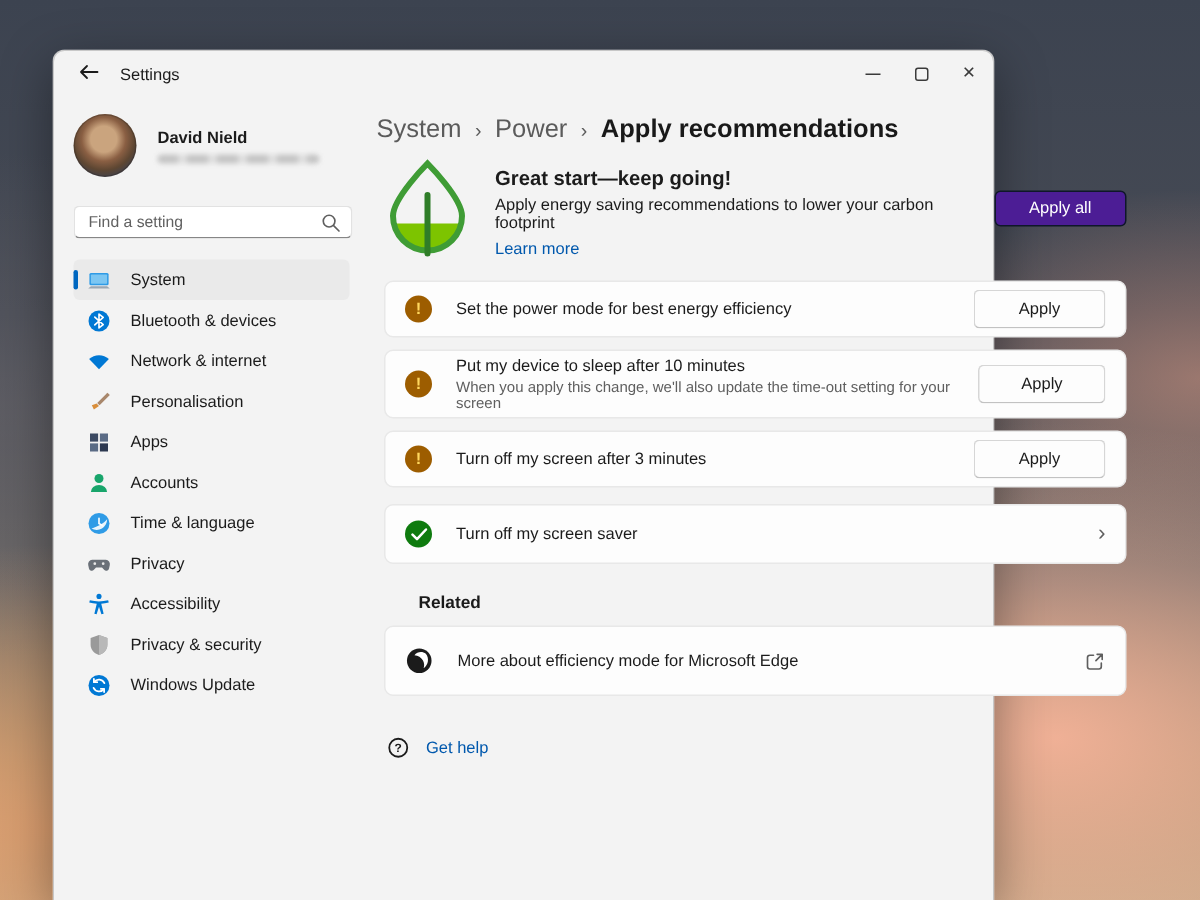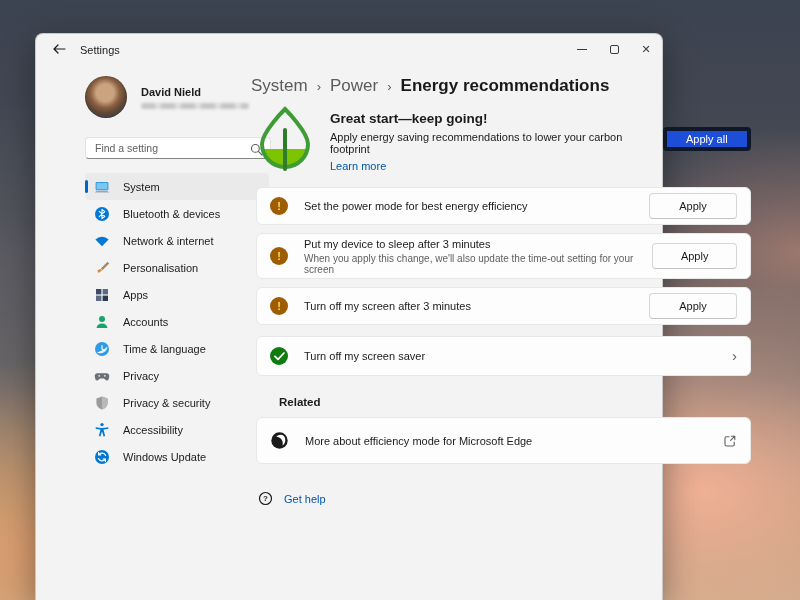--- a/index.html
+++ b/index.html
@@ -27,21 +27,21 @@
   .titlebar{ position:absolute; left:0; top:0; right:0; height:32px; display:flex; align-items:center; }
   .back-btn{ width:30px; height:26px; margin-left:8px; display:flex; align-items:center; justify-content:center; border-radius:4px; cursor:pointer; }
   .app-title{ font-size:11px; color:#1b1b1b; margin-left:6px; }
   .win-controls{ position:absolute; right:0; top:0; display:flex; height:30px; }
   .win-btn{ width:32px; height:30px; display:flex; align-items:center; justify-content:center; color:#3a3a3a; cursor:pointer; }
   .min-glyph{ width:10px; height:1px; background:#3a3a3a; display:inline-block; }
   .max-glyph{ width:9px; height:9px; border:1px solid #3a3a3a; border-radius:2px; display:inline-block; }
   .close-glyph{ font-size:11px; line-height:1; }
 
   
-  .sidebar{ position:absolute; left:0; top:32px; width:215px; bottom:0; padding-left:13px;margin-left:36px; }
+  .sidebar{ position:absolute; left:0; top:32px; width:215px; bottom:0; padding-left:13px; }
   .profile{ display:flex; align-items:center; margin-top:3px; height:56px; }
   .avatar{ width:42px; height:42px; border-radius:50%; flex:0 0 auto;
     background: radial-gradient(circle at 48% 40%, #caa47e 0 26%, #8a5f43 44%, #5d4632 62%, #41414b 78%, #6b7b8a 100%);
     box-shadow: inset 0 0 0 1px rgba(0,0,0,.15);}
   .profile-text{ margin-left:14px; }
   .profile-name{ font-size:11px; font-weight:bold; color:#1b1b1b; }
   .profile-email-blur{ margin-top:5px; width:108px; height:6px; border-radius:3px;
     background: repeating-linear-gradient(90deg,#b9b9b9 0 14px, #d9d9d9 14px 20px); filter: blur(1.6px); opacity:.8; }
 
   .searchbox{ position:relative; margin-top:12px; width:186px; height:22px; background:#ffffff;
@@ -66,22 +66,22 @@
   .breadcrumb .sep{ margin:0 9px; font-size:13px; color:#5b5b5b; padding-top:1px; }
   .breadcrumb .current{ color:#191919; font-weight:bold; }
   .crumb{ cursor:pointer; }
 
   .banner{ display:flex; align-items:flex-end; margin-top:10px; margin-left:8px; min-height:66px; }
   .leaf-wrap{ width:52px; height:66px; flex:0 0 auto; }
   .banner-text{ margin-left:19px; }
   .banner-title{ font-size:13.5px; font-weight:bold; color:#1b1b1b; }
   .banner-desc{ font-size:11px; color:#1b1b1b; margin-top:5px; }
   .banner-link{ font-size:11px; color:#0058ad; margin-top:5px; cursor:pointer; }
-  .applyall-btn{ margin-left:auto; align-self:center; width:89px; height:24px; background:#1d4ed8; color:#ffffff;
-    border:4px solid #0f172a; border-radius:4px; font-size:11px; font-family:"Liberation Sans", sans-serif; cursor:pointer; }
+  .applyall-btn{ margin-left:auto; align-self:center; width:89px; height:24px; background:#4c1d95; color:#ffffff;
+    border:1px solid #0f172a; border-radius:4px; font-size:11px; font-family:"Liberation Sans", sans-serif; cursor:pointer; }
 
   .cards{ margin-top:15px; margin-left:5px; }
   .card{ display:flex; align-items:center; background:#fdfdfd; border:1px solid #e8e8e8; border-radius:6px;
     padding:0 13px; margin-bottom:8px; }
   .card.h38{ height:38px; } .card.h46{ height:46px; } .card.h40{ height:40px; }
   .card.group-gap{ margin-top:11px; }
   .status-icon{ width:18px; height:18px; flex:0 0 auto; border-radius:50%; display:flex; align-items:center; justify-content:center; }
   .status-warning{ background:#9d5d00; }
   .status-warning span{ color:#ffd75e; font-size:11px; font-weight:bold; line-height:1; }
   .card-text{ margin-left:16px; }
@@ -228,36 +228,36 @@
               <path d="M3.4 5.2 h9.2 a2.8 2.8 0 0 1 2.6 3.4 l-.5 2.4 a1.9 1.9 0 0 1 -3.3 .8 L10 10.4 H6 l-1.4 1.4 a1.9 1.9 0 0 1 -3.3 -.8 l-.5 -2.4 a2.8 2.8 0 0 1 2.6 -3.4 z" fill="#6a7078"></path>
               <circle cx="5.2" cy="7.8" r=".9" fill="#e8e8e8"></circle>
               <circle cx="10.8" cy="7.8" r=".9" fill="#e8e8e8"></circle>
             </svg>
         </span>
         <span class="label">Privacy</span>
       </div>
 
       <div class="nav-item">
         <span class="icon">
-          <svg width="16" height="16" viewBox="0 0 16 16">
-              <path d="M8 1.4 l5.6 2 v4.2 c0 3.5 -2.4 6 -5.6 7 -3.2 -1 -5.6 -3.5 -5.6 -7 V3.4 z" fill="#9a9a9a"></path>
-              <path d="M8 1.4 l5.6 2 v4.2 c0 3.5 -2.4 6 -5.6 7 z" fill="#b8b8b8"></path>
-            </svg>
-        </span>
-        <span class="label">Privacy &amp; security</span>
-      </div>
-
-      <div class="nav-item">
-        <span class="icon">
           <svg width="16" height="16" viewBox="0 0 16 16" fill="#0078d4">
               <circle cx="8" cy="2.6" r="1.7"></circle>
               <path d="M1.9 5.2 c4 1 8.2 1 12.2 0 l.4 1.5 c-1.7 .5 -3.3 .7 -5 .8 l1.6 6.6 -1.5 .4 -1.6 -5 -1.6 5 -1.5 -.4 1.6 -6.6 c-1.7 -.1 -3.3 -.3 -5 -.8 z"></path>
             </svg>
         </span>
         <span class="label">Accessibility</span>
+      </div>
+
+      <div class="nav-item">
+        <span class="icon">
+          <svg width="16" height="16" viewBox="0 0 16 16">
+              <path d="M8 1.4 l5.6 2 v4.2 c0 3.5 -2.4 6 -5.6 7 -3.2 -1 -5.6 -3.5 -5.6 -7 V3.4 z" fill="#9a9a9a"></path>
+              <path d="M8 1.4 l5.6 2 v4.2 c0 3.5 -2.4 6 -5.6 7 z" fill="#b8b8b8"></path>
+            </svg>
+        </span>
+        <span class="label">Privacy &amp; security</span>
       </div>
 
       <div class="nav-item">
         <span class="icon">
           <svg width="16" height="16" viewBox="0 0 16 16">
               <circle cx="8" cy="8" r="7" fill="#0078d4"></circle>
               <path d="M11.6 6.4 A4 4 0 0 0 4.8 5.6" stroke="#ffffff" stroke-width="1.2" fill="none" stroke-linecap="round"></path>
               <path d="M4.6 3.6 v2.2 h2.2" stroke="#ffffff" stroke-width="1.2" fill="none" stroke-linecap="round" stroke-linejoin="round"></path>
               <path d="M4.4 9.6 a4 4 0 0 0 6.8 .8" stroke="#ffffff" stroke-width="1.2" fill="none" stroke-linecap="round"></path>
               <path d="M11.4 12.4 v-2.2 h-2.2" stroke="#ffffff" stroke-width="1.2" fill="none" stroke-linecap="round" stroke-linejoin="round"></path>
@@ -269,21 +269,21 @@
     </div>
   </div>
 
   <div class="content">
 
     <div class="breadcrumb">
       <span class="crumb">System</span>
       <span class="sep">›</span>
       <span class="crumb">Power</span>
       <span class="sep">›</span>
-      <span class="current">Energy recommendations</span>
+      <span class="current">Apply recommendations</span>
     </div>
 
     <div class="banner">
       <div class="leaf-wrap">
         <svg width="52" height="66" viewBox="0 0 52 66">
           <defs>
               <clipPath id="leafclip">
                 <path d="M26 3 C26 3 3 26 3 38 a23 23 0 0 0 46 0 C49 26 26 3 26 3 Z"></path>
               </clipPath>
             </defs>
@@ -310,21 +310,21 @@
           <div class="card-title">Set the power mode for best energy efficiency</div>
         </div>
         <button class="apply-btn">Apply</button>
       </div>
 
       <div class="card h46">
         <div class="status-icon status-warning">
             <span>!</span>
           </div>
         <div class="card-text">
-          <div class="card-title">Put my device to sleep after 3 minutes</div>
+          <div class="card-title">Put my device to sleep after 10 minutes</div>
           <div class="card-subtitle">When you apply this change, we'll also update the time-out setting for your screen</div>
         </div>
         <button class="apply-btn">Apply</button>
       </div>
 
       <div class="card h38">
         <div class="status-icon status-warning">
             <span>!</span>
           </div>
         <div class="card-text">

